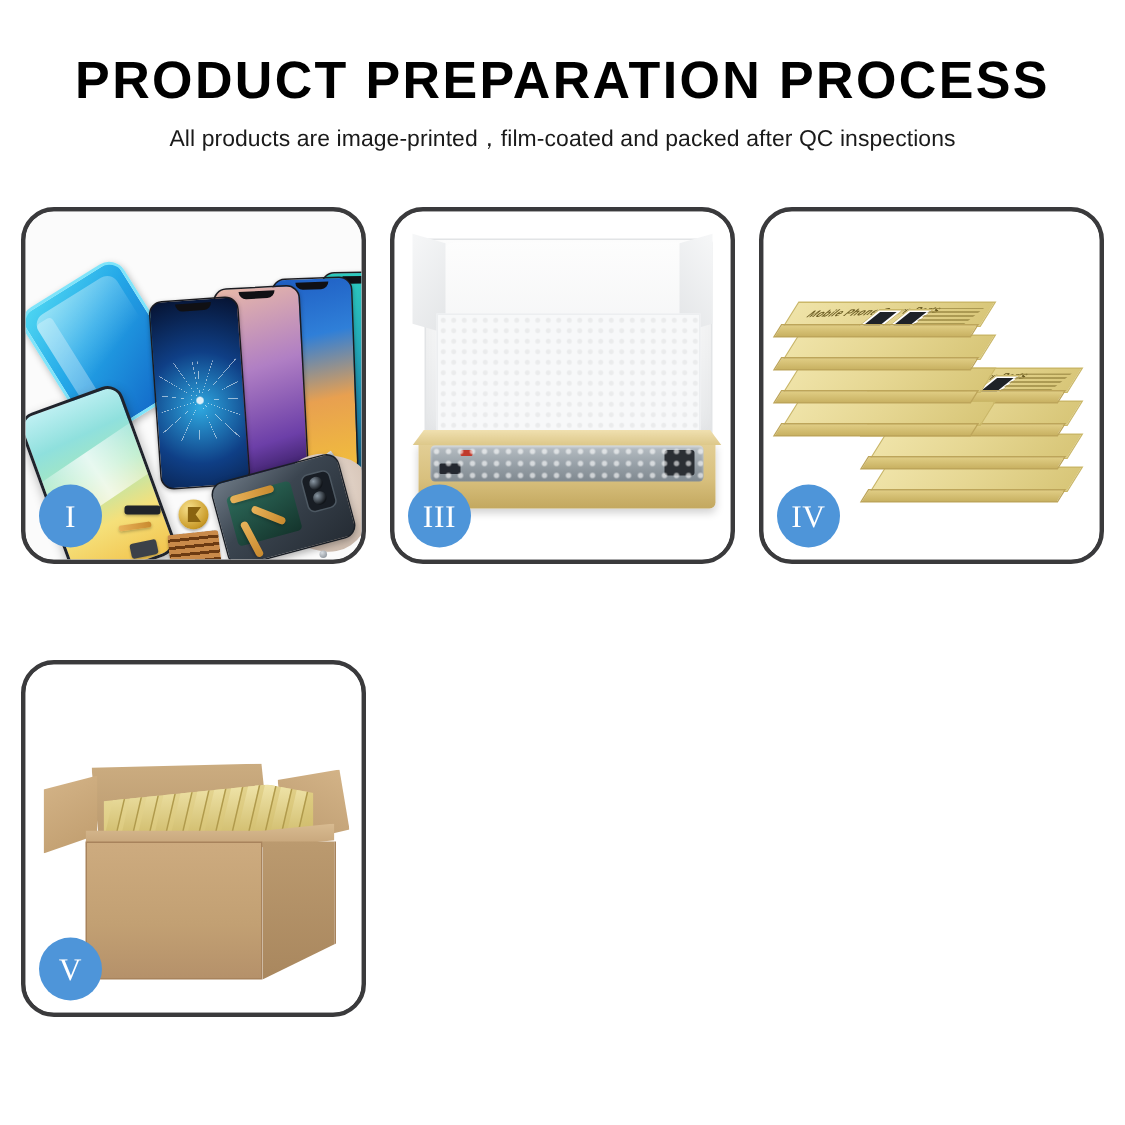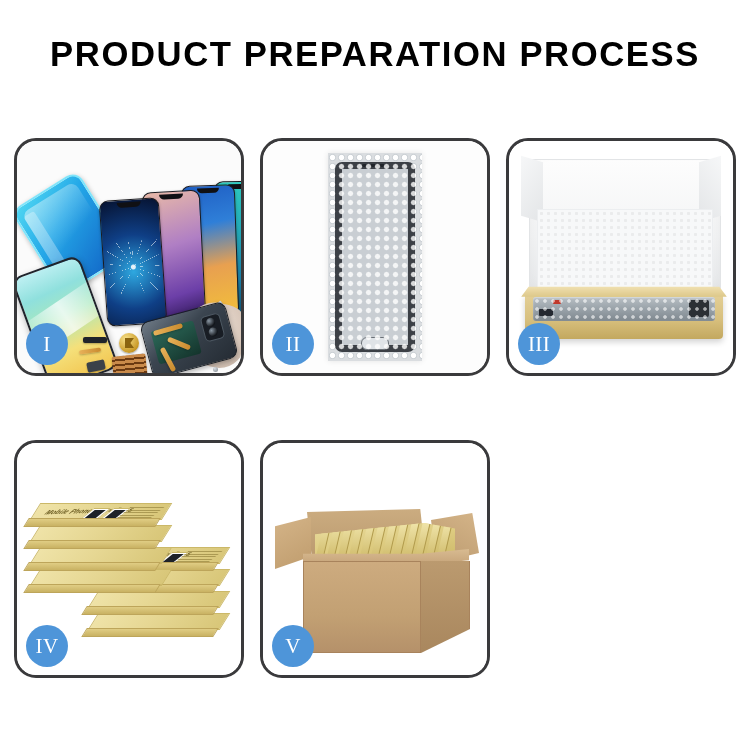--- a/index.html
+++ b/index.html
@@ -434,20 +434,21 @@
     background: linear-gradient(160deg,#f4f6f8,#e4e8ec);
     clip-path: polygon(10% 0, 100% 18%, 88% 100%, 0 70%);
     opacity:.9;
   }
 </style>
 </head>
 <body>
 
 <div id="header">
   <h1 id="page-title">PRODUCT PREPARATION PROCESS</h1>
+  <p id="page-subtitle">All products are image-printed，film-coated and packed after QC inspections</p>
 </div>
 
 <div id="panel-grid">
 
   <div class="panel">
     <div class="panel-stage">
       <div class="p1-bg"></div>
 
       <div class="film-blue">
         <div class="strip"></div>
@@ -489,32 +490,20 @@
       <div class="flex" style="left:150px; top:200px; width:24px; height:5px; transform:rotate(22deg);"></div>
       <div class="flex" style="left:138px; top:216px; width:26px; height:5px; transform:rotate(62deg);"></div>
       <div class="flex" style="left:62px; top:208px; width:22px; height:4px; transform:rotate(-8deg);"></div>
 
       <div class="screw" style="left:196px; top:226px;"></div>
 
     </div>
     <div class="badge">I</div>
   </div>
 
-  <div class="panel">
-    <div class="panel-stage">
-      <div class="p2-bg"></div>
-      <div class="p2-sheet">
-        <div class="p2-screen">
-          <div class="p2-home"></div>
-        </div>
-        <div class="p2-bubbleoverlay"></div>
-      </div>
-    </div>
-    <div class="badge">II</div>
-  </div>
 
   <div class="panel">
     <div class="panel-stage">
       <div class="p3-bg"></div>
       <div class="p3-lid"></div>
       <div class="p3-lidflapL"></div>
       <div class="p3-lidflapR"></div>
       <div class="p3-foam"></div>
       <div class="p3-base"></div>
       <div class="p3-inner">

